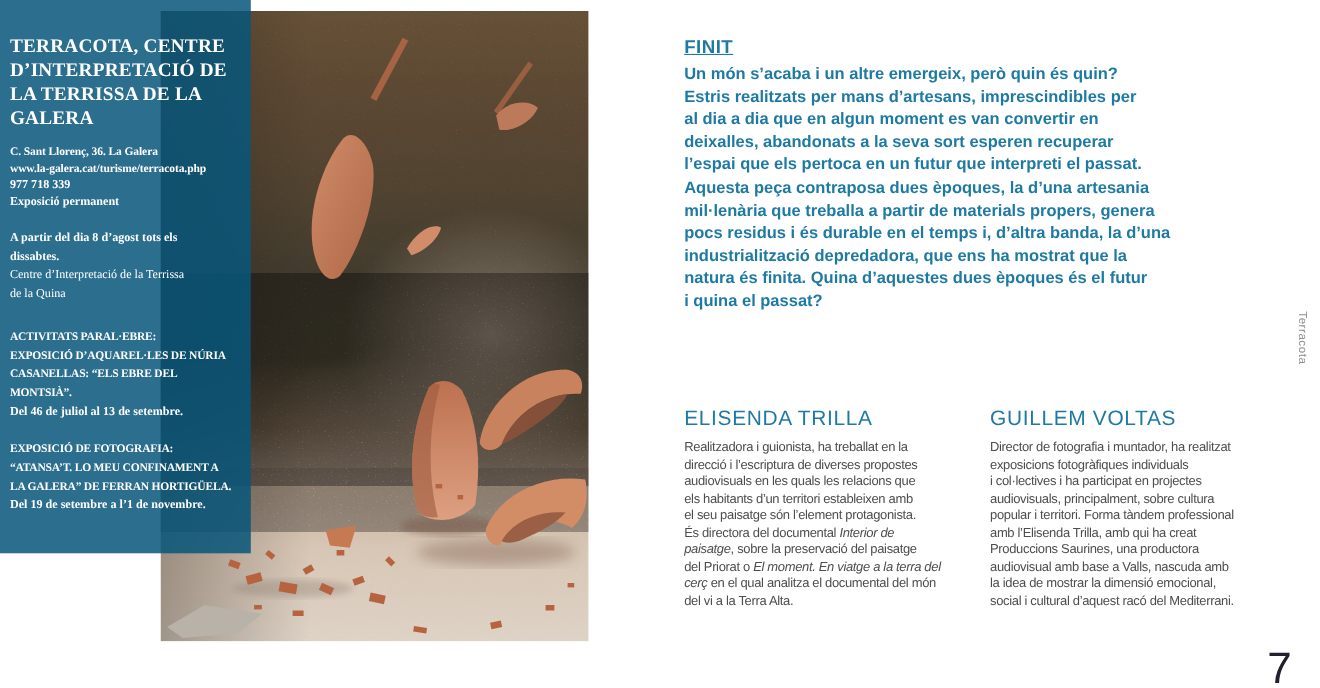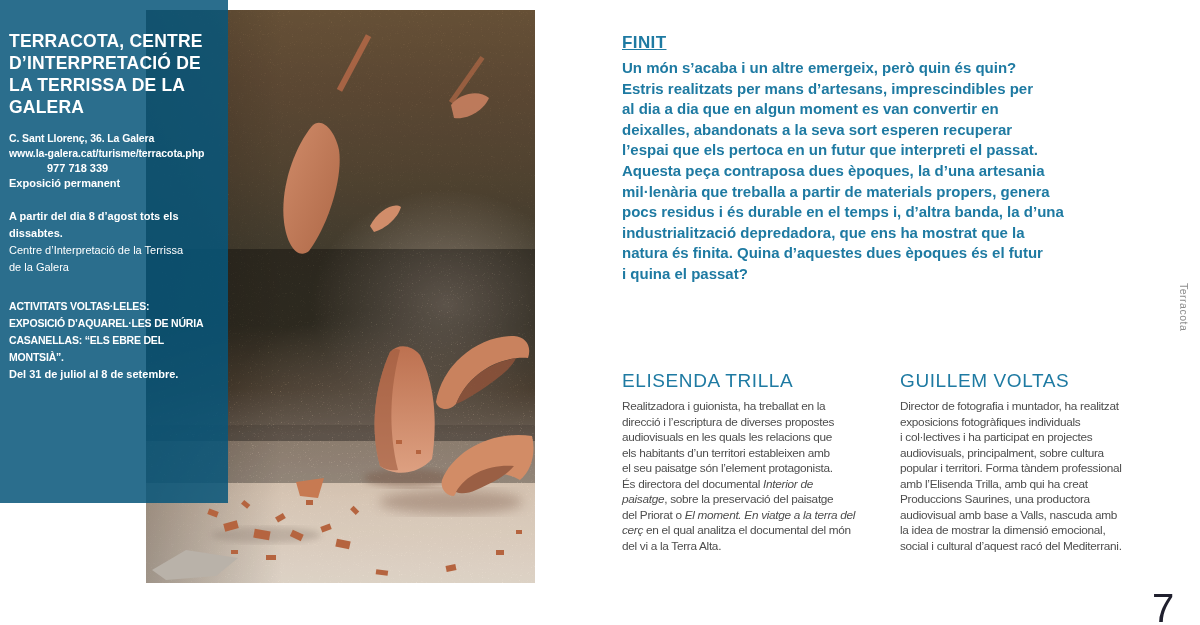--- a/index.html
+++ b/index.html
@@ -8,29 +8,29 @@
     background:#ffffff;font-family:"Liberation Sans", sans-serif;
     -webkit-font-smoothing:antialiased;
   }
   
   .photo{position:absolute;left:146px;top:10px;width:389px;height:573px;z-index:1;}
   .photo svg{display:block;}
   
   .sidebar{
     position:absolute;left:0;top:0;width:228px;height:503px;z-index:2;
     background:rgba(8,86,122,0.86);
-    box-sizing:border-box;padding:30px 12px 0 9px;color:#ffffff;
+    box-sizing:border-box;padding:30px 12px 0 9px;color:#ffffff;font-family:Liberation Serif, serif;
   }
   .sidebar h1{
     margin:0;font-size:17.5px;line-height:22px;font-weight:700;
     letter-spacing:0.2px;white-space:pre-line;
   }
   .sidebar .addr{margin-top:13px;font-size:10.5px;line-height:15px;font-weight:600;
     letter-spacing:-0.1px;white-space:pre-line;}
-  .sidebar .phone{font-size:11px;line-height:15px;font-weight:700;margin-left:38px;}
+  .sidebar .phone{font-size:11px;line-height:15px;font-weight:700;}
   .sidebar .perm{font-size:11px;line-height:15px;font-weight:700;}
   .sidebar .block{margin-top:17px;}
   .sidebar .caps{font-size:10.5px;line-height:17px;font-weight:700;
     letter-spacing:-0.2px;white-space:pre-line;}
   .sidebar .caps.light{font-weight:600;}
   .sidebar .semi{font-size:11px;line-height:17px;font-weight:600;white-space:pre-line;}
   .sidebar .reg{font-size:11px;line-height:17px;font-weight:400;white-space:pre-line;}
   .sidebar .gap22{margin-top:22px;}
   
   .main{position:absolute;left:622px;top:33px;width:470px;z-index:2;}
@@ -165,31 +165,37 @@
 GALERA</h1>
   <div class="addr">C. Sant Llorenç, 36. La Galera
 www.la-galera.cat/turisme/terracota.php</div>
   <div class="phone">977 718 339</div>
   <div class="perm">Exposició permanent</div>
 
   <div class="block">
     <div class="semi">A partir del dia 8 d’agost tots els
 dissabtes.</div>
     <div class="reg">Centre d’Interpretació de la Terrissa
-de la Galera</div>
+de la Quina</div>
   </div>
 
   <div class="block gap22">
-    <div class="caps light">ACTIVITATS VOLTAS·LELES:</div>
+    <div class="caps light">ACTIVITATS PARAL·EBRE:</div>
     <div class="caps">EXPOSICIÓ D’AQUAREL·LES DE NÚRIA
 CASANELLAS: “ELS EBRE DEL
 MONTSIÀ”.</div>
-    <div class="semi">Del 31 de juliol al 8 de setembre.</div>
+    <div class="semi">Del 46 de juliol al 13 de setembre.</div>
   </div>
 
+  <div class="block">
+    <div class="caps">EXPOSICIÓ DE FOTOGRAFIA:
+“ATANSA’T. LO MEU CONFINAMENT A
+LA GALERA” DE FERRAN HORTIGÜELA.</div>
+    <div class="semi">Del 19 de setembre a l’1 de novembre.</div>
+  </div>
 </aside>
 
 <section class="main">
   <h2>FINIT</h2>
   <p class="lead">Un món s’acaba i un altre emergeix, però quin és quin?
 Estris realitzats per mans d’artesans, imprescindibles per
 al dia a dia que en algun moment es van convertir en
 deixalles, abandonats a la seva sort esperen recuperar
 l’espai que els pertoca en un futur que interpreti el passat.
 Aquesta peça contraposa dues èpoques, la d’una artesania

